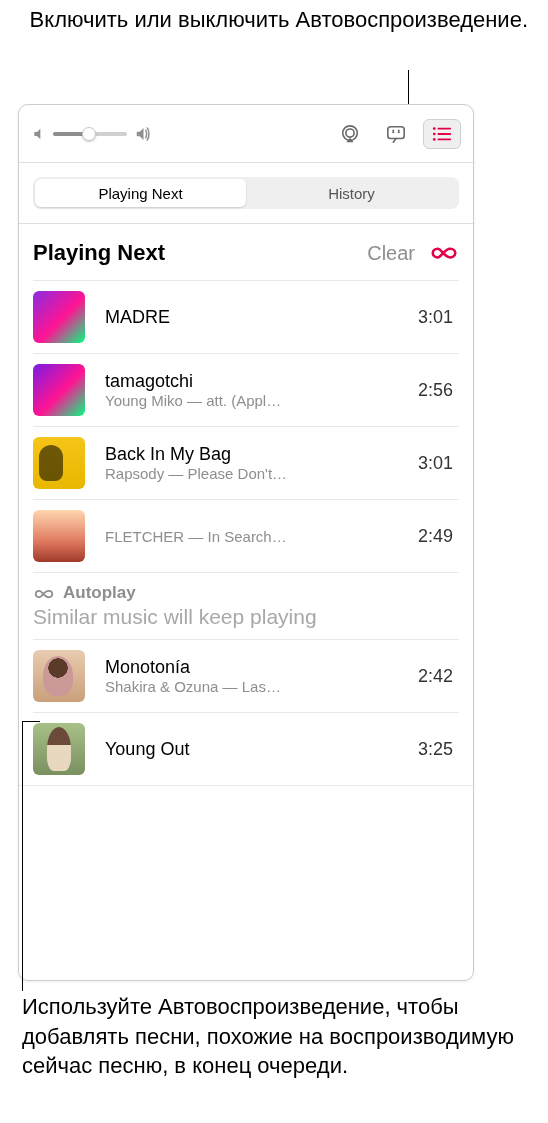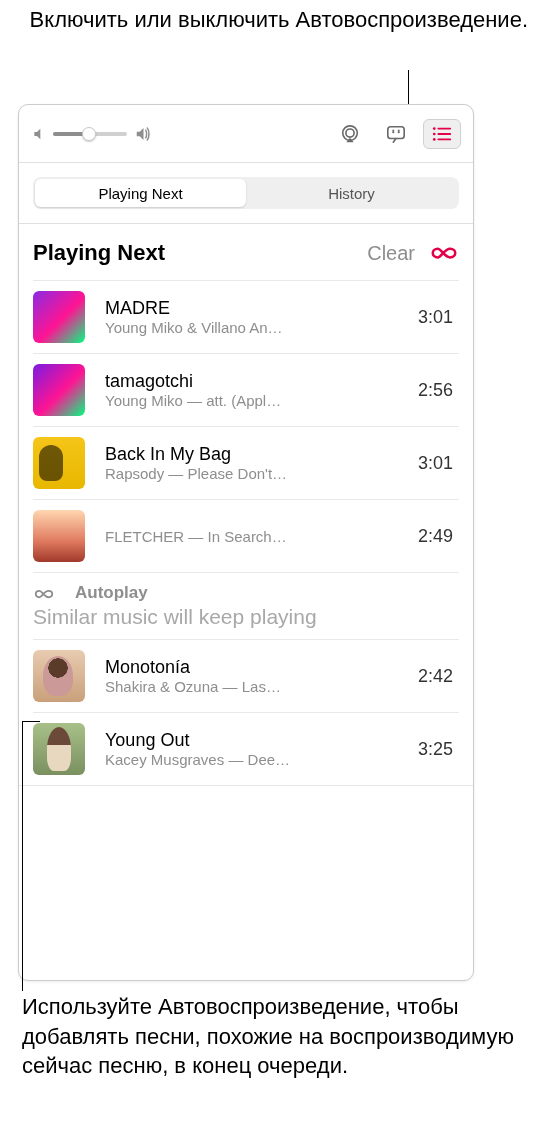--- a/index.html
+++ b/index.html
@@ -199,21 +199,21 @@
     padding-right: 6px;
     flex-shrink: 0;
   }
   .autoplay-hdr {
     border-top: 1px solid #e8e8e8;
     padding: 10px 0 10px 0;
   }
   .autoplay-hdr .row1 {
     display: flex;
     align-items: center;
-    gap: 20px;
+    gap: 8px;
     font-size: 17px;
     font-weight: 600;
     color: #8e8e8e;
   }
   .autoplay-hdr .row1 .inf-small {
     font-size: 20px;
     line-height: 1;
   }
   .autoplay-hdr .row2 {
     font-size: 21px;
@@ -316,21 +316,20 @@
             <path d="M6 12c0-4 3.5-7 8-7 6 0 10 14 20 14 4.5 0 8-3 8-7s-3.5-7-8-7c-10 0-14 14-20 14-4.5 0-8-3-8-7z"></path>
           </svg>
       </div>
     </div>
 
     <div class="tracklist">
       <div class="track">
         <div class="art art1"></div>
         <div class="meta">
           <div class="tname">MADRE</div>
-          <div class="tsub">Young Miko &amp; Villano An…</div>
         </div>
         <div class="dur">3:01</div>
       </div>
       <div class="track">
         <div class="art art2"></div>
         <div class="meta">
           <div class="tname">tamagotchi</div>
           <div class="tsub">Young Miko — att. (Appl…</div>
         </div>
         <div class="dur">2:56</div>
@@ -370,21 +369,20 @@
         <div class="meta">
           <div class="tname">Monotonía</div>
           <div class="tsub">Shakira &amp; Ozuna — Las…</div>
         </div>
         <div class="dur">2:42</div>
       </div>
       <div class="track">
         <div class="art art6"></div>
         <div class="meta">
           <div class="tname">Young Out</div>
-          <div class="tsub">Kacey Musgraves — Dee…</div>
         </div>
         <div class="dur">3:25</div>
       </div>
     </div>
     <div class="bottom-line"></div>
   </div>
 </div>
 
 <div class="callout-side-tick"></div>
 <div class="callout-side-line"></div>

